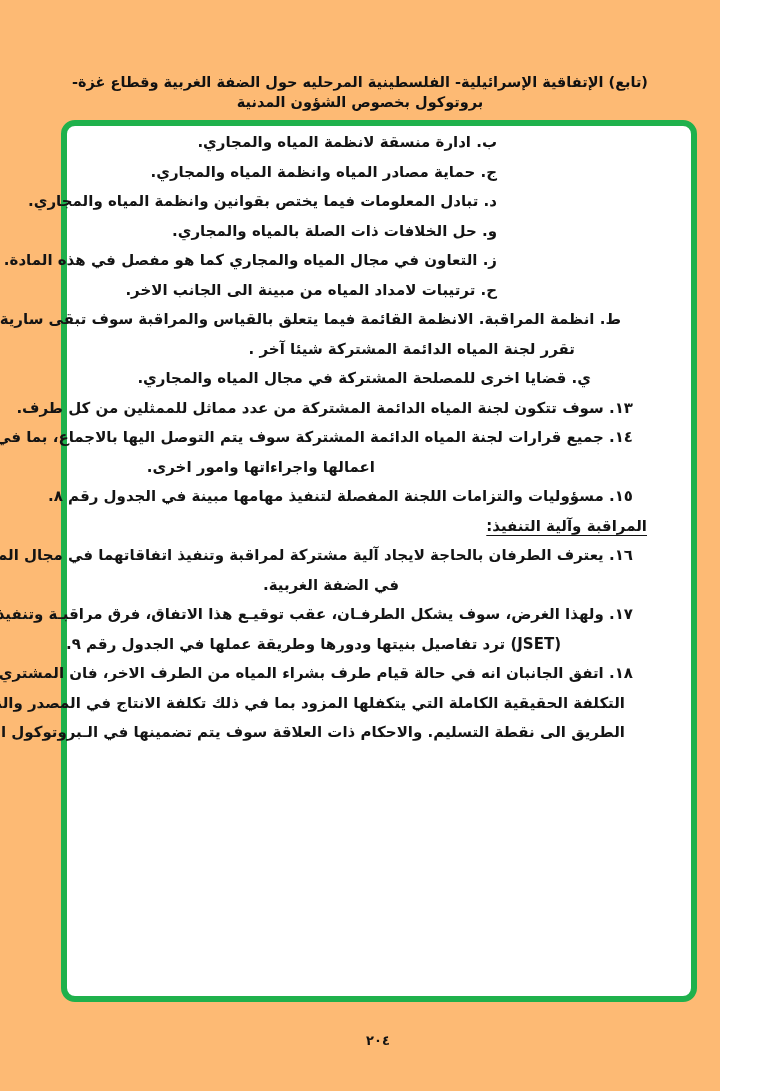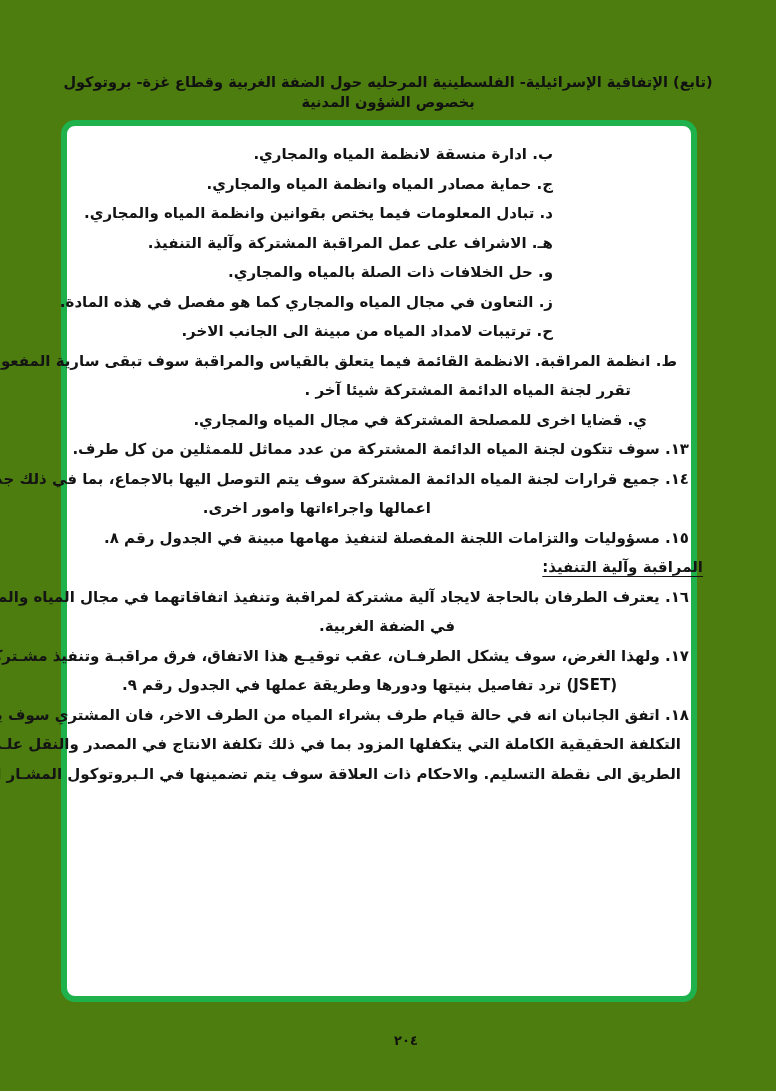--- a/index.html
+++ b/index.html
@@ -2,23 +2,23 @@
 <html lang="ar"><head>
 <meta charset="utf-8">
 <style>
   html, body {
     margin: 0; padding: 0;
     background: #ffffff;
     font-family: "DejaVu Sans", sans-serif;
   }
   .page {
     position: relative;
-    width: 776px;
+    width: 720px;
     height: 1091px;
-    background: #4d7c0f;
+    background: #fdba74;
     overflow: hidden;
     direction: rtl;
   }
   
   .header {
     position: absolute;
     top: 72px; left: 0; right: 0;
     text-align: center;
     color: #111111;
   }
@@ -43,21 +43,21 @@
     width: 636px;
     height: 882px;
     border: 6px solid #1fb14c;
     border-radius: 14px;
     box-sizing: border-box;
     background: #ffffff;
   }
   
   .doc {
     position: absolute;
-    top: 140px;
+    top: 128px;
     right: 73px;
     left: 75px;
     direction: rtl;
     color: #141414;
     font-weight: bold;
     font-size: 15px;
   }
   .ln {
     height: 29.5px;
     line-height: 29.5px;
@@ -100,21 +100,20 @@
     <div class="header-title">(تابع) الإتفاقية الإسرائيلية- الفلسطينية المرحليه حول الضفة الغربية وقطاع غزة- بروتوكول بخصوص الشؤون المدنية</div>
     <div class="header-source">المصدر:'منظمة التحرير الفلسطينية ، دائرة شؤون المفاوضات ، واشنطن، ٢٨ سبتمبر ١٩٩٥'</div>
   </div>
 
   <div class="frame"></div>
 
   <div class="doc">
     <div class="ln item">ب. ادارة منسقة لانظمة المياه والمجاري.</div>
     <div class="ln item">ج. حماية مصادر المياه وانظمة المياه والمجاري.</div>
     <div class="ln item">د. تبادل المعلومات فيما يختص بقوانين وانظمة المياه والمجاري.</div>
-    <div class="ln item">هـ. الاشراف على عمل المراقبة المشتركة وآلية التنفيذ.</div>
     <div class="ln item">و. حل الخلافات ذات الصلة بالمياه والمجاري.</div>
     <div class="ln item">ز. التعاون في مجال المياه والمجاري كما هو مفصل في هذه المادة.</div>
     <div class="ln item">ح. ترتيبات لامداد المياه من مبينة الى الجانب الاخر.</div>
     <div class="ln full">ط. انظمة المراقبة. الانظمة القائمة فيما يتعلق بالقياس والمراقبة سوف تبقى سارية المفعول حتـى</div>
     <div class="ln cont-a">تقرر لجنة المياه الدائمة المشتركة شيئا آخر .</div>
     <div class="ln item-y">ي. قضايا اخرى للمصلحة المشتركة في مجال المياه والمجاري.</div>
     <div class="ln num">١٣. سوف تتكون لجنة المياه الدائمة المشتركة من عدد مماثل للممثلين من كل طرف.</div>
     <div class="ln num">١٤. جميع قرارات لجنة المياه الدائمة المشتركة سوف يتم التوصل اليها بالاجماع، بما في ذلك جدول</div>
     <div class="ln cont-b">اعمالها واجراءاتها وامور اخرى.</div>
     <div class="ln num">١٥. مسؤوليات والتزامات اللجنة المفصلة لتنفيذ مهامها مبينة في الجدول رقم ٨.</div>

